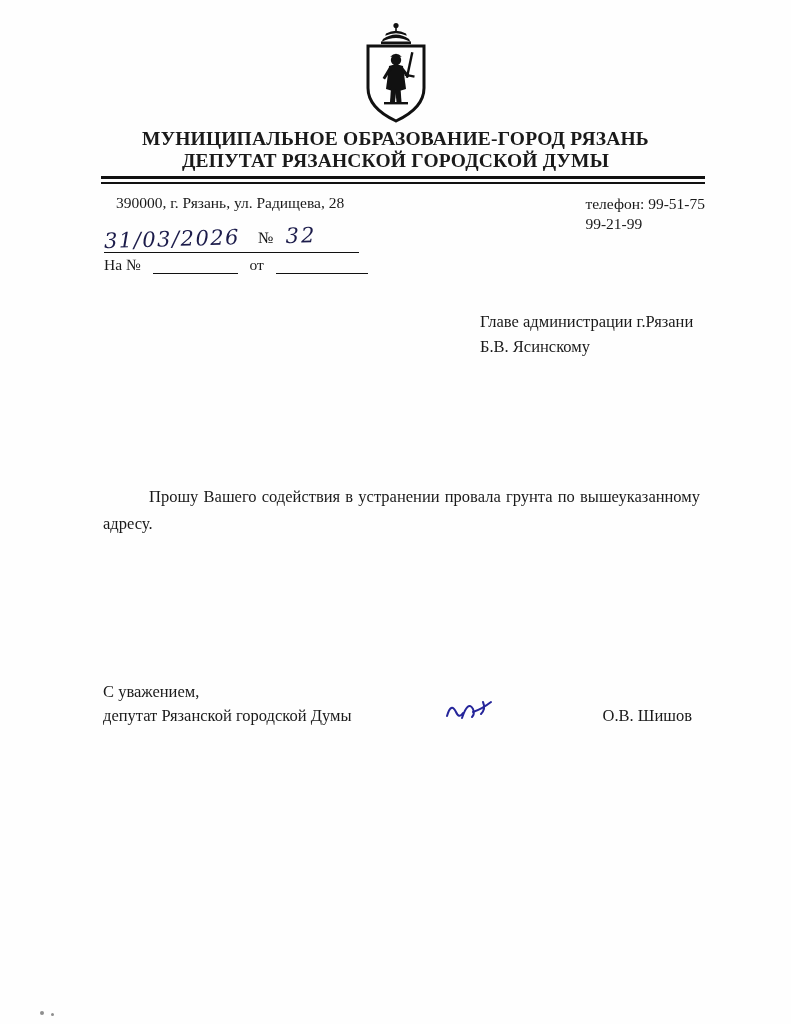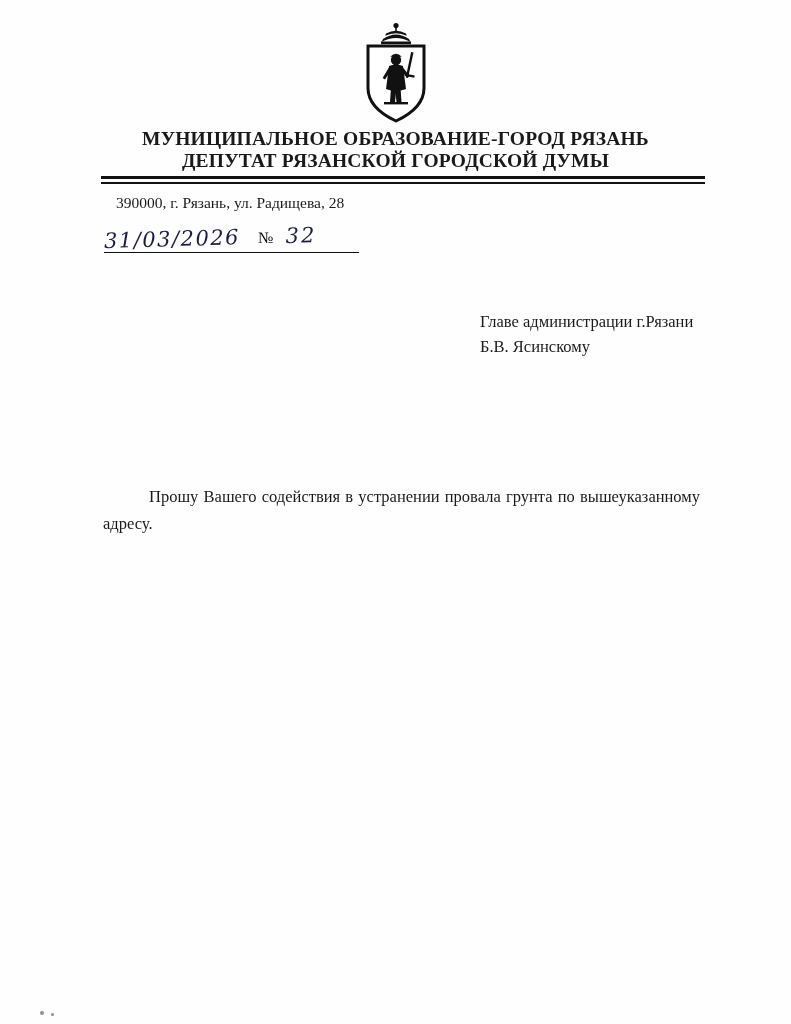--- a/index.html
+++ b/index.html
@@ -254,37 +254,69 @@
   <div class="header-block">
     <div class="header-line1">МУНИЦИПАЛЬНОЕ ОБРАЗОВАНИЕ-ГОРОД РЯЗАНЬ</div>
     <div class="header-line2">ДЕПУТАТ РЯЗАНСКОЙ  ГОРОДСКОЙ  ДУМЫ</div>
   </div>
 
   <div class="rule rule-thick"></div>
   <div class="rule rule-thin"></div>
 
   <div class="addr-row">
     <div class="addr-text">390000, г. Рязань, ул. Радищева, 28</div>
+    <div class="phones">
+      <div>
+        <span>телефон:</span>
+        <span>99-51-75</span>
+      </div>
+      <div>99-21-99</div>
+    </div>
   </div>
 
   <div class="handwritten">
     <span>31/03/2026</span>
     <span class="num-sign">№</span>
     <span class="num-val">32</span>
   </div>
   <div class="hw-underline"></div>
 
+  <div class="na-row">
+    <span>На №</span>
+    <span class="blank blank-1"></span>
+    <span>от</span>
+    <span class="blank blank-2"></span>
+  </div>
 
   <div class="addressee">
     <div>Главе  администрации г.Рязани</div>
     <div>Б.В. Ясинскому</div>
   </div>
 
 
   <div class="body-block">
     <p class="para">Прошу Вашего содействия в устранении провала грунта по вышеуказанному адресу.</p>
   </div>
 
+  <div class="sign-block">
+    <div class="sign-row">
+      <div class="sign-left">
+        <div>С уважением,</div>
+        <div>депутат Рязанской городской Думы</div>
+      </div>
+      <div class="sign-name">О.В. Шишов</div>
+    </div>
+    <div class="sign-scribble">
+      <svg viewBox="0 0 70 28" width="70" height="28" aria-hidden="true">
+        <g fill="none" stroke="#25259a" stroke-width="2" stroke-linecap="round">
+          <path d="M4 20 q4 -14 9 -4 q3 7 7 1"></path>
+          <path d="M19 22 q6 -18 11 -9 q2 5 -1 8"></path>
+          <path d="M30 16 q9 -3 18 -10"></path>
+          <path d="M40 6 q3 7 -2 12"></path>
+        </g>
+      </svg>
+    </div>
+  </div>
 
   <div class="speck speck-a"></div>
   <div class="speck speck-b"></div>
 
 </div>
 
 </body></html>

